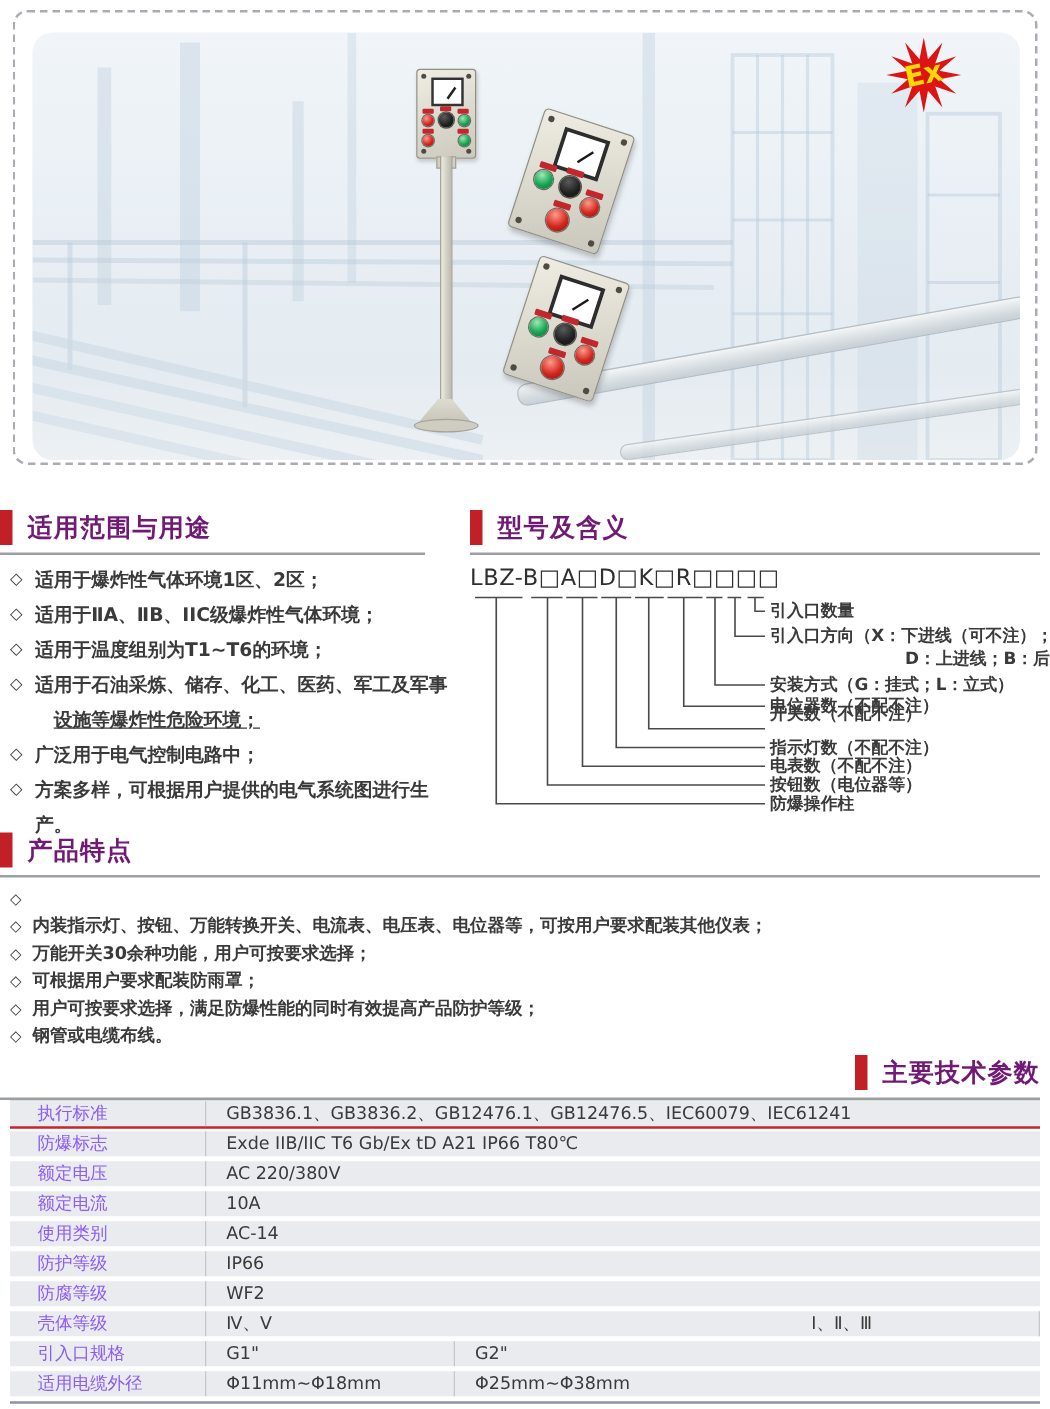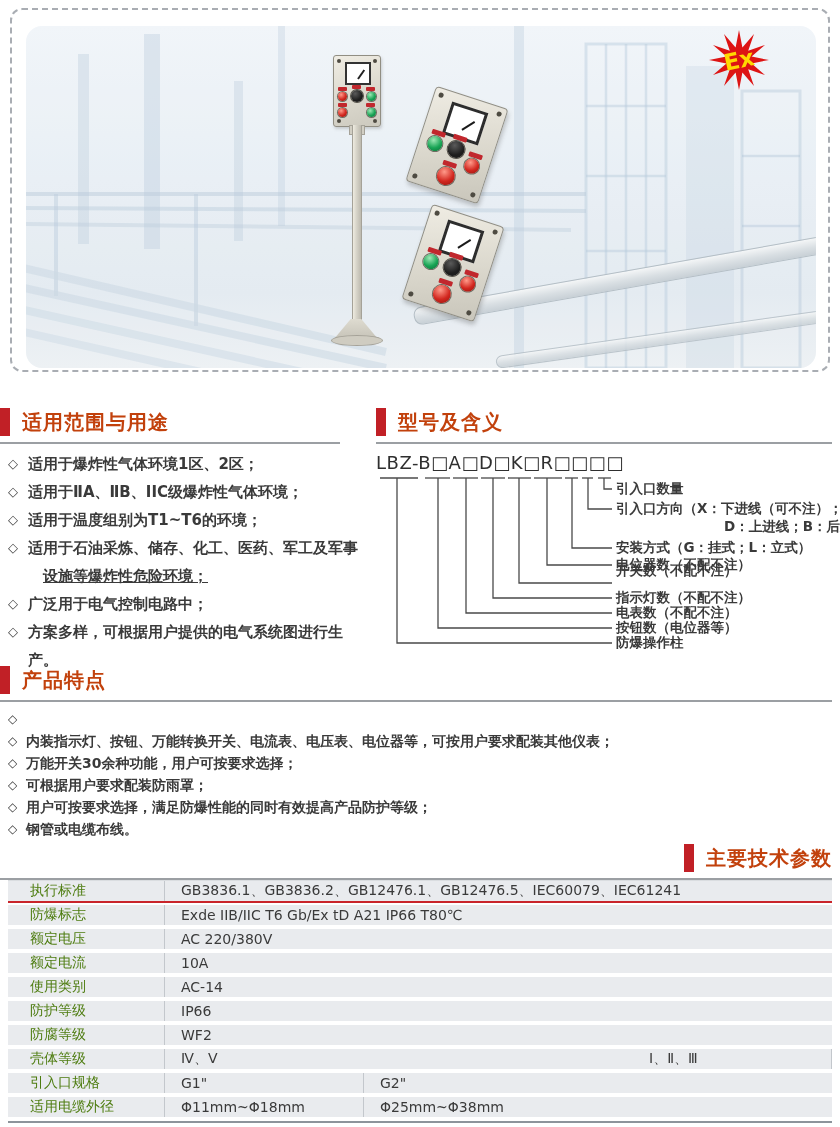--- a/index.html
+++ b/index.html
@@ -48,21 +48,21 @@
         background:linear-gradient(160deg,#efece3,#d9d6cb 60%,#c9c6bb);
         box-shadow:2px 3px 4px rgba(80,80,80,.3);transform:rotate(18deg);}
   .cbox .gauge{position:absolute;left:19px;top:9px;width:32px;height:28px;background:#fff;border:3px solid #2d2d2d;}
   .cbox .gneedle{position:absolute;left:14px;top:6px;width:2px;height:15px;background:#1a1a1a;
                  transform:rotate(40deg);transform-origin:bottom center;}
 
   
   .section-head{position:absolute;display:flex;align-items:center;border-bottom:2px solid #9b9fa3;
                 padding-bottom:6px;}
   .red-bar{width:10px;height:28px;background:#c12026;margin-right:12px;flex:none;}
-  .sec-title{font-size:20px;font-weight:bold;color:#c2410c;letter-spacing:1px;line-height:28px;}
+  .sec-title{font-size:20px;font-weight:bold;color:#701a75;letter-spacing:1px;line-height:28px;}
 
   .col-left-head{left:0;top:408px;width:340px;}
   .col-right-head{left:376px;top:408px;width:456px;}
   .features-head{left:0;top:666px;width:832px;}
   .specs-head{left:0;top:844px;width:832px;justify-content:flex-end;}
 
   .usage-list{position:absolute;left:0;top:450px;width:360px;}
   .usage-item{display:flex;font-size:15px;font-weight:bold;line-height:28px;color:#3a3a3a;}
   .usage-item .dia{width:18px;margin-left:8px;margin-right:2px;flex:none;font-size:13px;}
   .usage-item.cont{padding-left:43px;text-decoration:underline;}
@@ -75,21 +75,21 @@
   .diagram{position:absolute;left:376px;top:452px;width:460px;height:205px;}
   .model-code{position:absolute;left:0;top:0;font-size:18px;font-weight:500;color:#2f2f2f;letter-spacing:.5px;}
   .diagram svg{position:absolute;left:0;top:0;}
   .dlabel{position:absolute;left:240px;font-size:13.5px;font-weight:600;color:#3a3a3a;white-space:nowrap;}
 
   
   .spec-table{position:absolute;left:8px;top:880px;width:824px;border-top:1px solid #dadde0;
               border-bottom:2px solid #8d949b;}
   .spec-row{display:flex;align-items:center;height:20px;margin-bottom:4px;background:#e9ebee;font-size:14px;}
   .spec-row.first{margin-bottom:2px;border-bottom:2px solid #c9252b;}
-  .spec-label{width:134px;flex:none;padding-left:22px;border-right:1px solid #c3c7cc;color:#4d7c0f;
+  .spec-label{width:134px;flex:none;padding-left:22px;border-right:1px solid #c3c7cc;color:#8b5cf6;
               height:100%;display:flex;align-items:center;}
   .spec-value{flex:1;padding-left:16px;color:#3a3a3a;height:100%;display:flex;align-items:center;}
   .spec-value.half{flex:none;width:182px;border-right:1px solid #c3c7cc;}
 </style>
 </head>
 <body>
 
 <div class="page">
 
   <div class="hero-dashed"></div>

